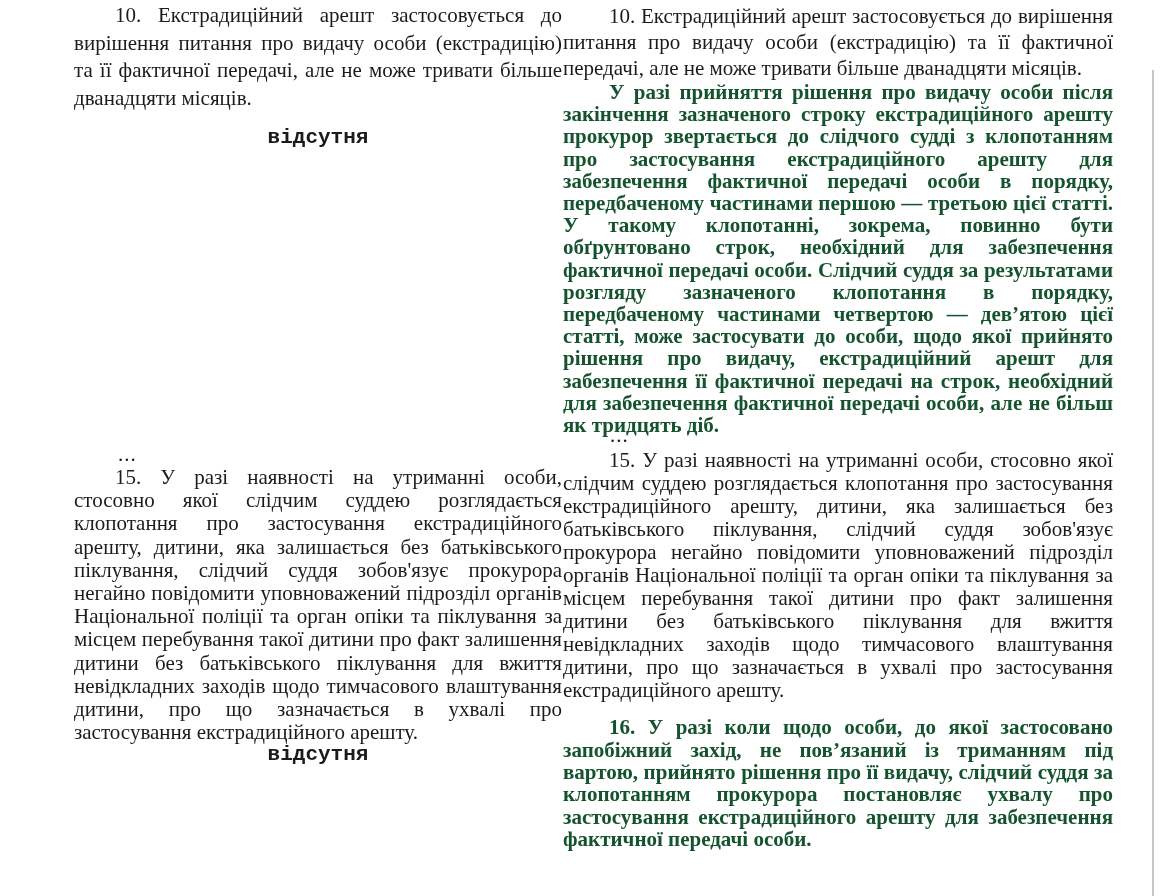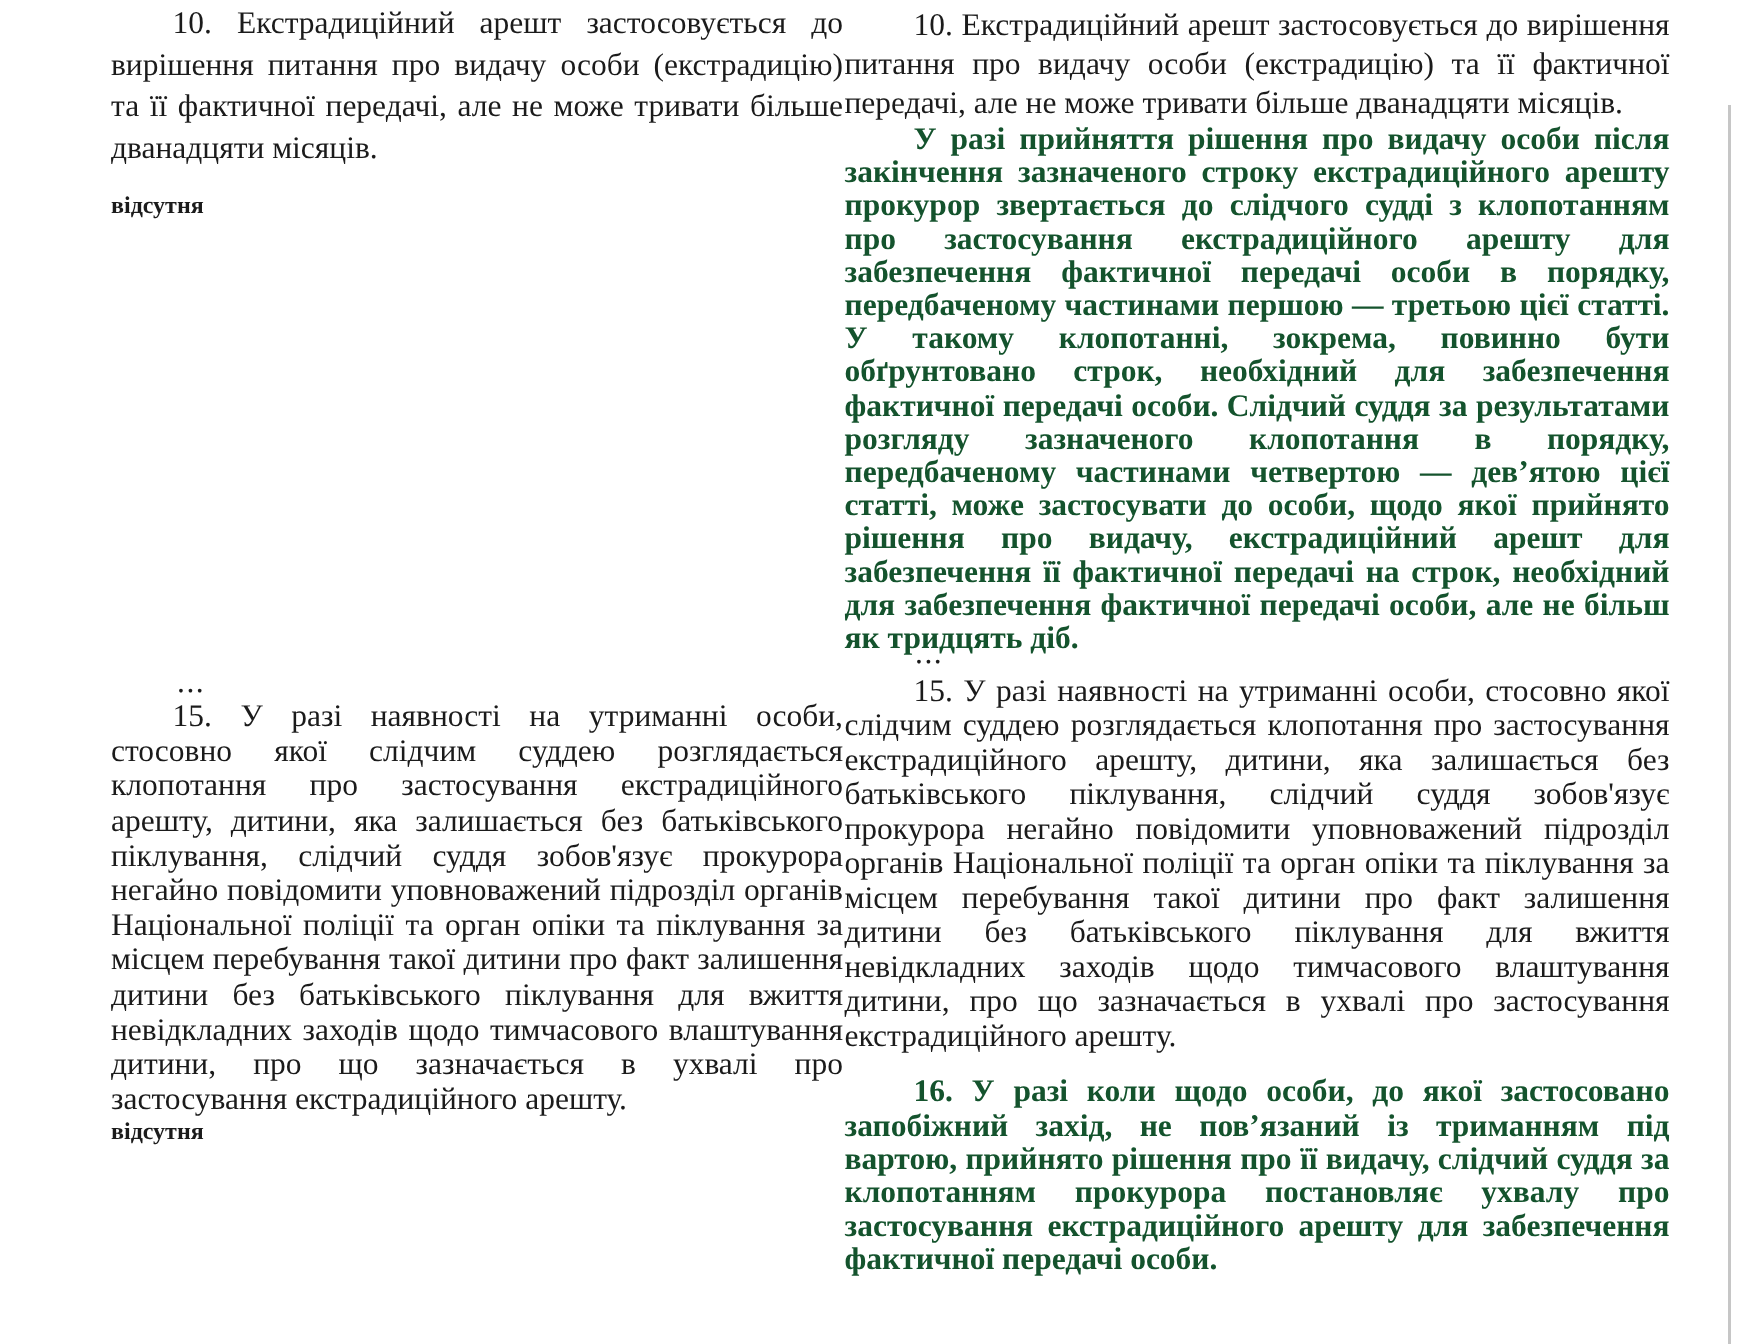--- a/index.html
+++ b/index.html
@@ -14,24 +14,26 @@
   .col{position:absolute;top:0;}
   .col-left{left:74px;width:488px;}
   .col-right{left:563px;width:550px;}
   .para{
     text-align:justify;
     font-size:21px;
     margin:0;
   }
   .bold{font-weight:bold;color:#14532d;}
   .absent{
+    text-align:center;
     font-weight:bold;
-    font-size:16px;
+    font-size:21px;
     line-height:27px;
     margin:0;
+    font-family:Liberation Mono, monospace;
   }
   .dots{
     font-size:21px;
     line-height:19px;
     margin:0;
     letter-spacing:1px;
   }
   
   .l-p10{margin-top:2px;line-height:27.5px;text-indent:41px;}
   .l-absent1{margin-top:12px;}

